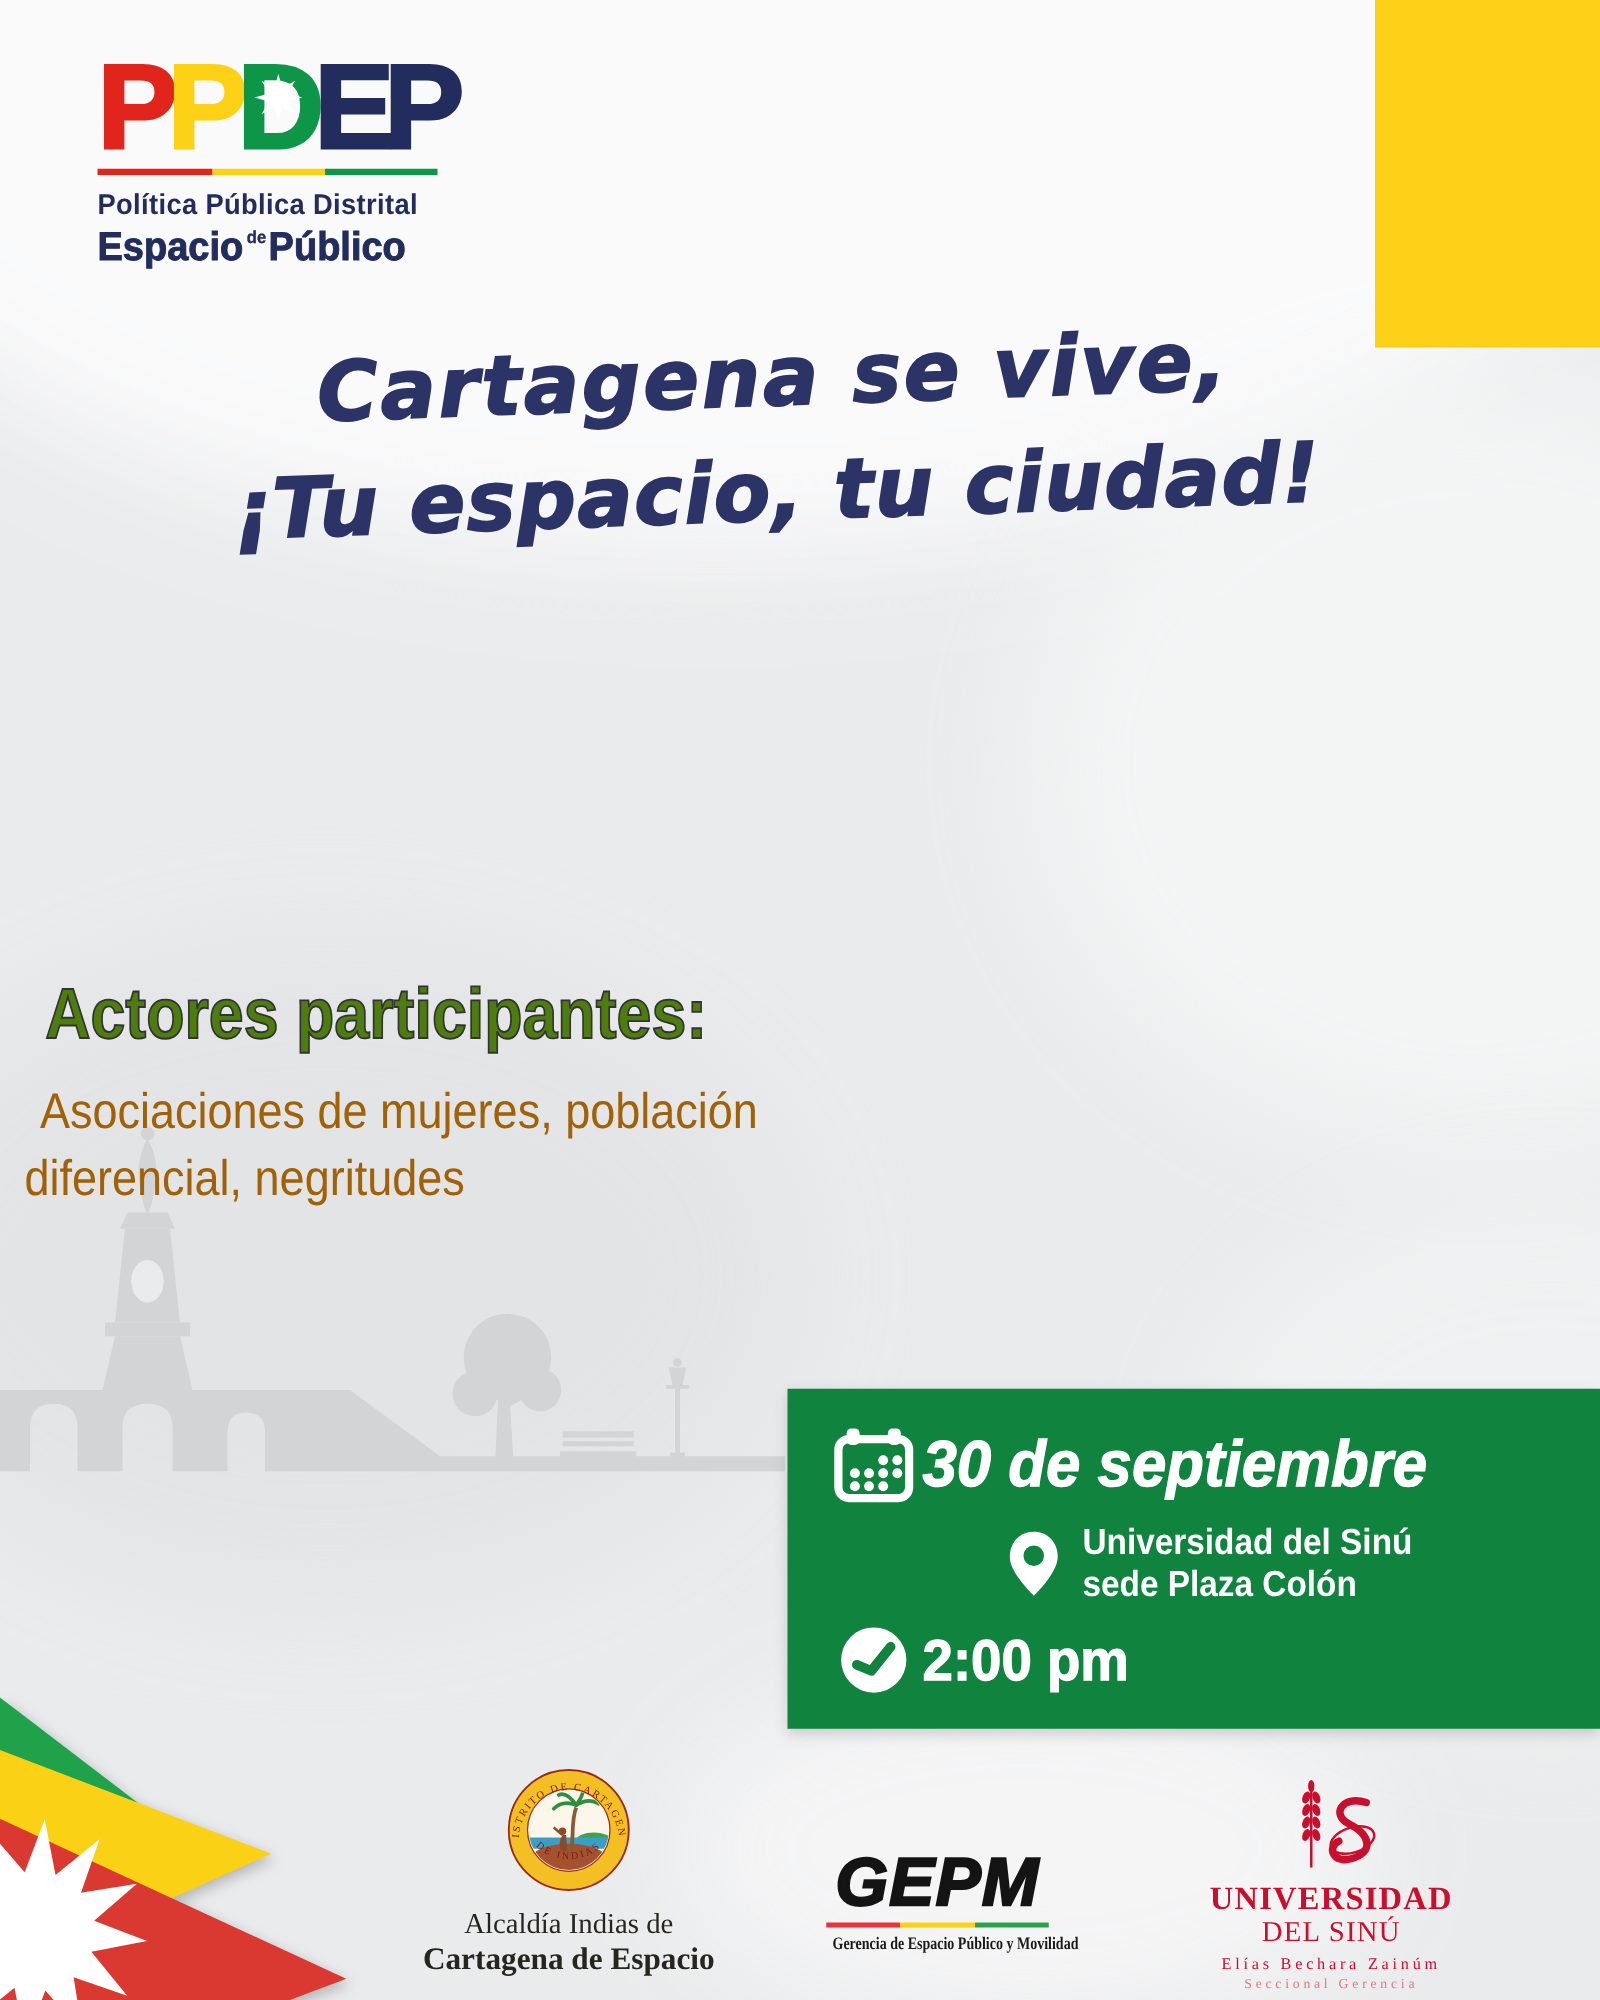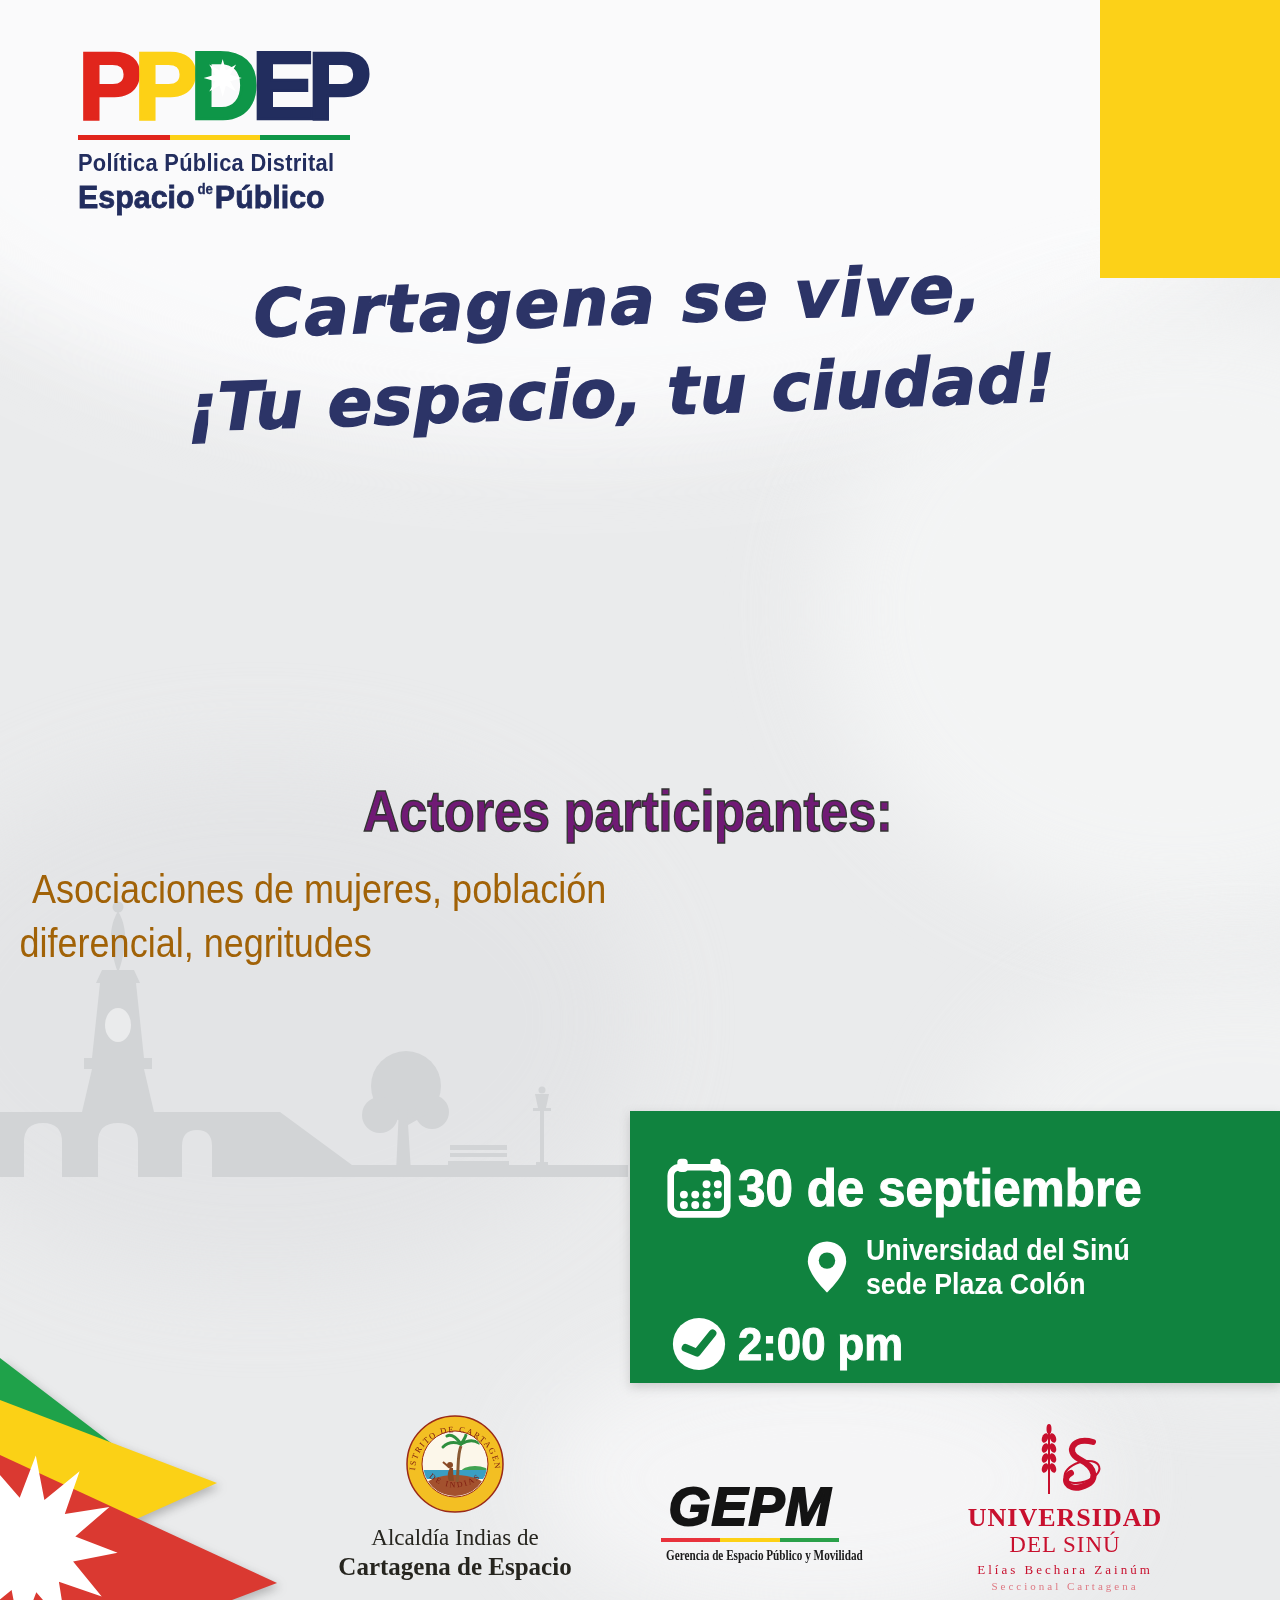--- a/index.html
+++ b/index.html
@@ -44,33 +44,33 @@
   .tagline .t2{font-size:66px;line-height:92px;letter-spacing:1px;}
 
   
   .banner{left:0;top:545px;width:1002px;height:196px;background:#d22027;z-index:3;
     box-shadow:0 4px 10px rgba(90,90,90,.25);}
   .banner-text{position:absolute;left:85px;top:24px;color:#fff;font-weight:bold;
     font-size:50px;line-height:68px;transform:scaleX(.95);transform-origin:left;
     white-space:nowrap;}
 
   
-  .actors-heading{left:0;top:778px;width:1256px;text-align:center;z-index:4;
-    color:#701a75;font-size:57px;font-weight:bold;-webkit-text-stroke:1.5px #333;
+  .actors-heading{left:0;top:778px;width:1256px;text-align:left;z-index:4;
+    color:#4d7c0f;font-size:57px;font-weight:bold;-webkit-text-stroke:1.5px #333;
     white-space:nowrap;}
   .actors-heading>span{display:inline-block;transform:scaleX(.88);}
   .actors-sub{left:0;top:862px;width:1256px;z-index:4;color:#a16207;
     font-size:40px;line-height:54px;}
   .actors-sub>span{display:inline-block;transform:scaleX(.9);white-space:nowrap;}
 
   
   .event-box{left:630px;top:1111px;width:650px;height:272px;background:#10833f;z-index:3;
     box-shadow:0 4px 10px rgba(90,90,90,.25);color:#fff;}
   .ev-row{display:flex;align-items:center;margin-left:30px;}
-  .ev-row1{margin-top:46px;}
+  .ev-row1{margin-top:30px;font-style:italic;}
   .ev-row2{margin-top:14px;justify-content:center;}
   .ev-row3{margin-top:14px;}
   .ev-icon{flex:0 0 auto;display:flex;align-items:center;justify-content:center;width:78px;}
   .ev-date{font-size:52px;font-weight:bold;white-space:nowrap;
     transform:scaleX(.95);transform-origin:left;-webkit-text-stroke:1px #fff;}
   .ev-loc{font-size:29px;font-weight:bold;line-height:34px;white-space:nowrap;
     transform:scaleX(.92);transform-origin:left;}
   .ev-time{font-size:46px;font-weight:bold;white-space:nowrap;
     transform:scaleX(.95);transform-origin:left;-webkit-text-stroke:1px #fff;}
 
@@ -293,16 +293,16 @@
           <ellipse cx="34" cy="48" rx="3" ry="5" transform="rotate(-20 34 48)"></ellipse>
           <ellipse cx="30" cy="9" rx="2.5" ry="5"></ellipse>
         </g>
       </g>
       <path d="M74,22 C54,16 46,32 60,39 C78,48 80,62 62,67 C48,71 42,58 52,53" fill="none" stroke="#c8102e" stroke-width="6" stroke-linecap="round"></path>
       <ellipse cx="63" cy="52" rx="18" ry="10" fill="none" stroke="#c8102e" stroke-width="2" transform="rotate(-18 63 52)"></ellipse>
     </svg>
     <div class="us-l1">UNIVERSIDAD</div>
     <div class="us-l2">DEL SINÚ</div>
     <div class="us-l3">Elías Bechara Zainúm</div>
-    <div class="us-l4">Seccional Cartagena</div>
+    <div class="us-l4">Seccional Gerencia</div>
   </div>
 
 </div>
 
 </body></html>

